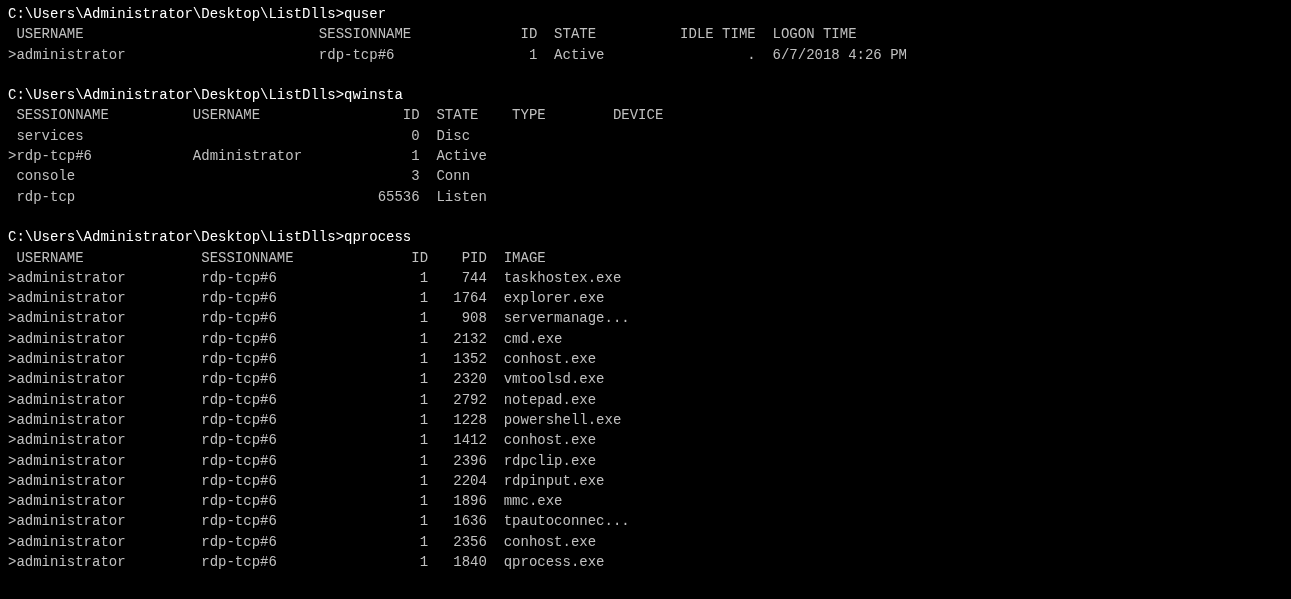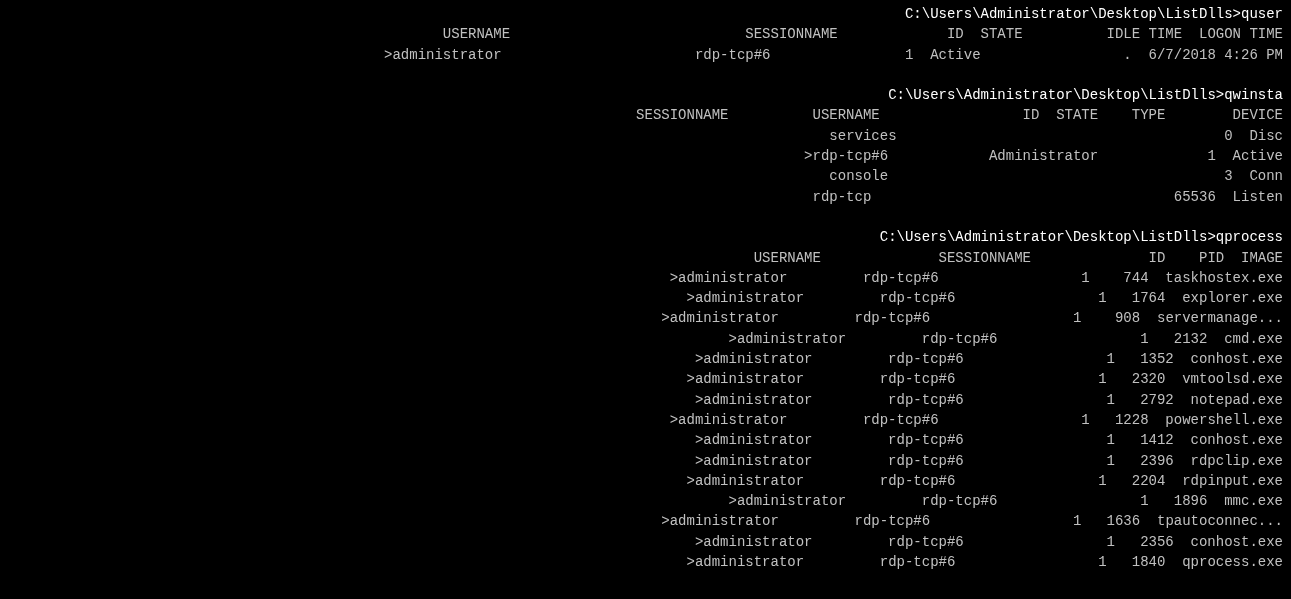--- a/index.html
+++ b/index.html
@@ -9,19 +9,18 @@
       font-family: 'Courier New', Courier, monospace;
       font-size: 14px;
       width: 1291px;
       min-height: 599px;
       padding: 4px 8px;
       overflow: hidden;
     }
     .terminal {
       white-space: pre;
       line-height: 1.45;
-      text-align: right;
     }
   </style>
 </head>
 <body>
 
 <div class="terminal" id="terminal-container"><div style="color: rgb(255, 255, 255);">C:\Users\Administrator\Desktop\ListDlls&gt;quser</div><div> USERNAME                            SESSIONNAME             ID  STATE          IDLE TIME  LOGON TIME</div><div>&gt;administrator                       rdp-tcp#6                1  Active                 .  6/7/2018 4:26 PM</div><div>&nbsp;</div><div style="color: rgb(255, 255, 255);">C:\Users\Administrator\Desktop\ListDlls&gt;qwinsta</div><div> SESSIONNAME          USERNAME                 ID  STATE    TYPE        DEVICE</div><div> services                                       0  Disc</div><div>&gt;rdp-tcp#6            Administrator             1  Active</div><div> console                                        3  Conn</div><div> rdp-tcp                                    65536  Listen</div><div>&nbsp;</div><div style="color: rgb(255, 255, 255);">C:\Users\Administrator\Desktop\ListDlls&gt;qprocess</div><div> USERNAME              SESSIONNAME              ID    PID  IMAGE</div><div>&gt;administrator         rdp-tcp#6                 1    744  taskhostex.exe</div><div>&gt;administrator         rdp-tcp#6                 1   1764  explorer.exe</div><div>&gt;administrator         rdp-tcp#6                 1    908  servermanage...</div><div>&gt;administrator         rdp-tcp#6                 1   2132  cmd.exe</div><div>&gt;administrator         rdp-tcp#6                 1   1352  conhost.exe</div><div>&gt;administrator         rdp-tcp#6                 1   2320  vmtoolsd.exe</div><div>&gt;administrator         rdp-tcp#6                 1   2792  notepad.exe</div><div>&gt;administrator         rdp-tcp#6                 1   1228  powershell.exe</div><div>&gt;administrator         rdp-tcp#6                 1   1412  conhost.exe</div><div>&gt;administrator         rdp-tcp#6                 1   2396  rdpclip.exe</div><div>&gt;administrator         rdp-tcp#6                 1   2204  rdpinput.exe</div><div>&gt;administrator         rdp-tcp#6                 1   1896  mmc.exe</div><div>&gt;administrator         rdp-tcp#6                 1   1636  tpautoconnec...</div><div>&gt;administrator         rdp-tcp#6                 1   2356  conhost.exe</div><div>&gt;administrator         rdp-tcp#6                 1   1840  qprocess.exe</div></div>
 
 </body></html>

